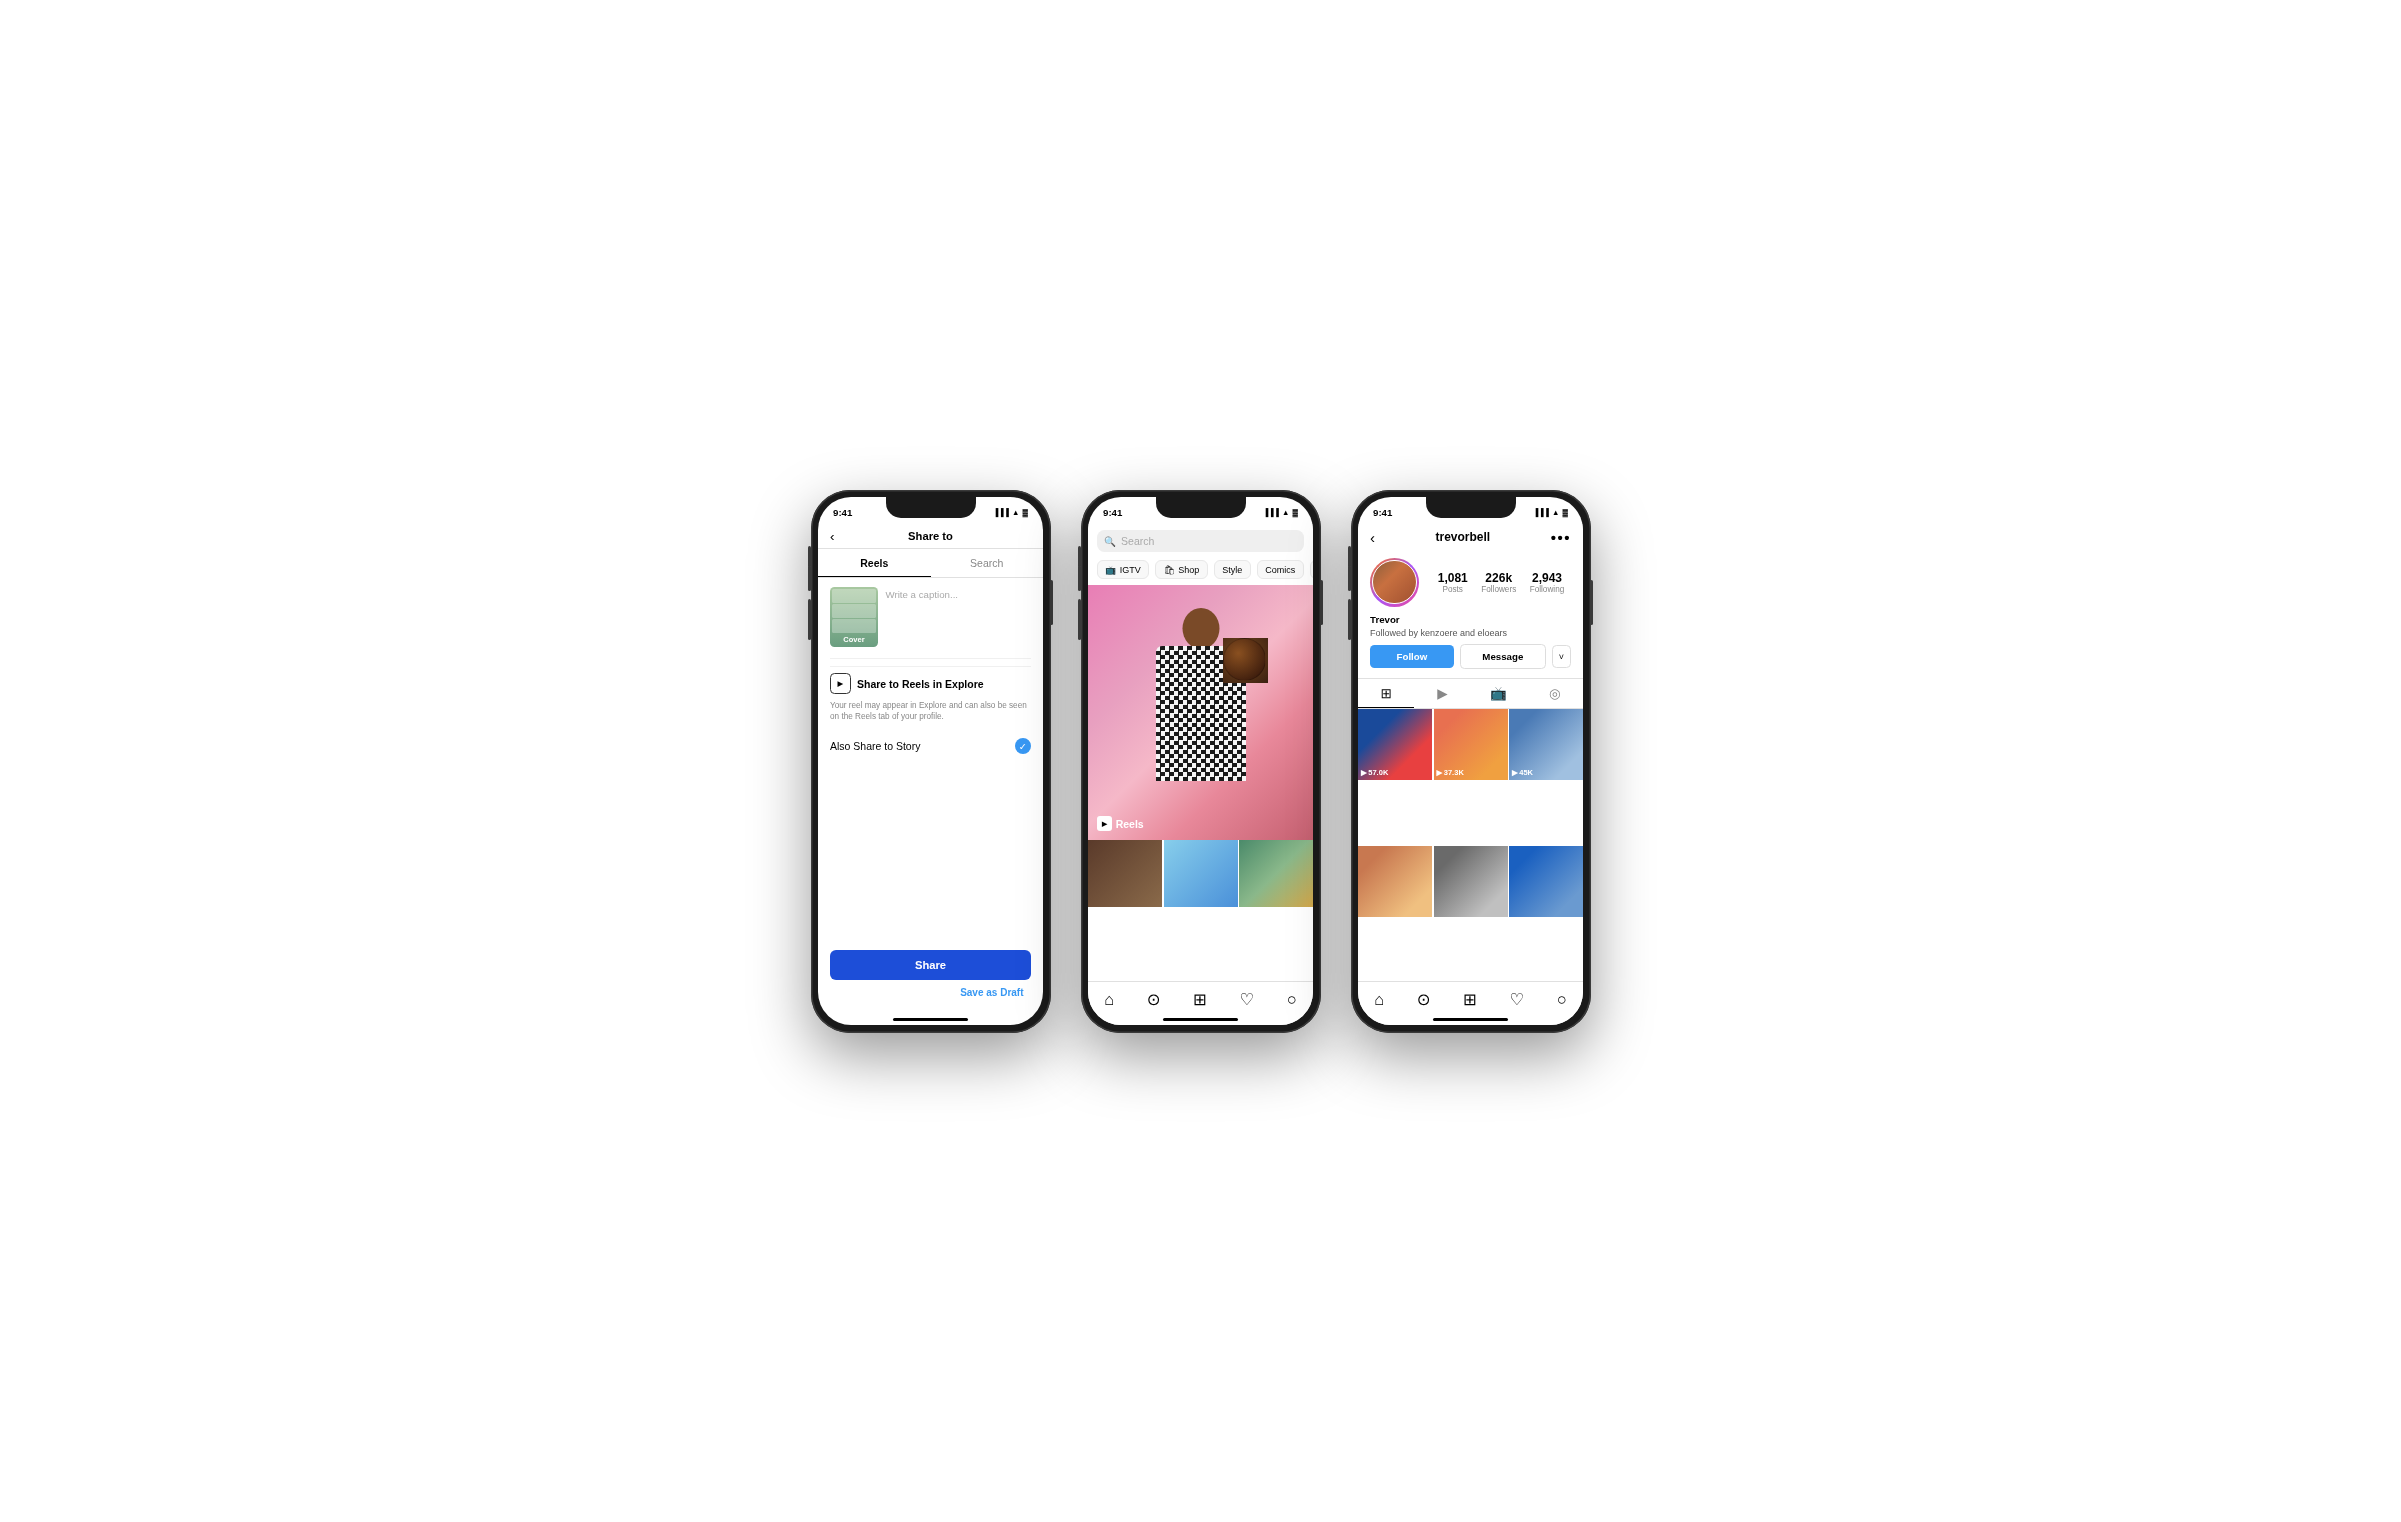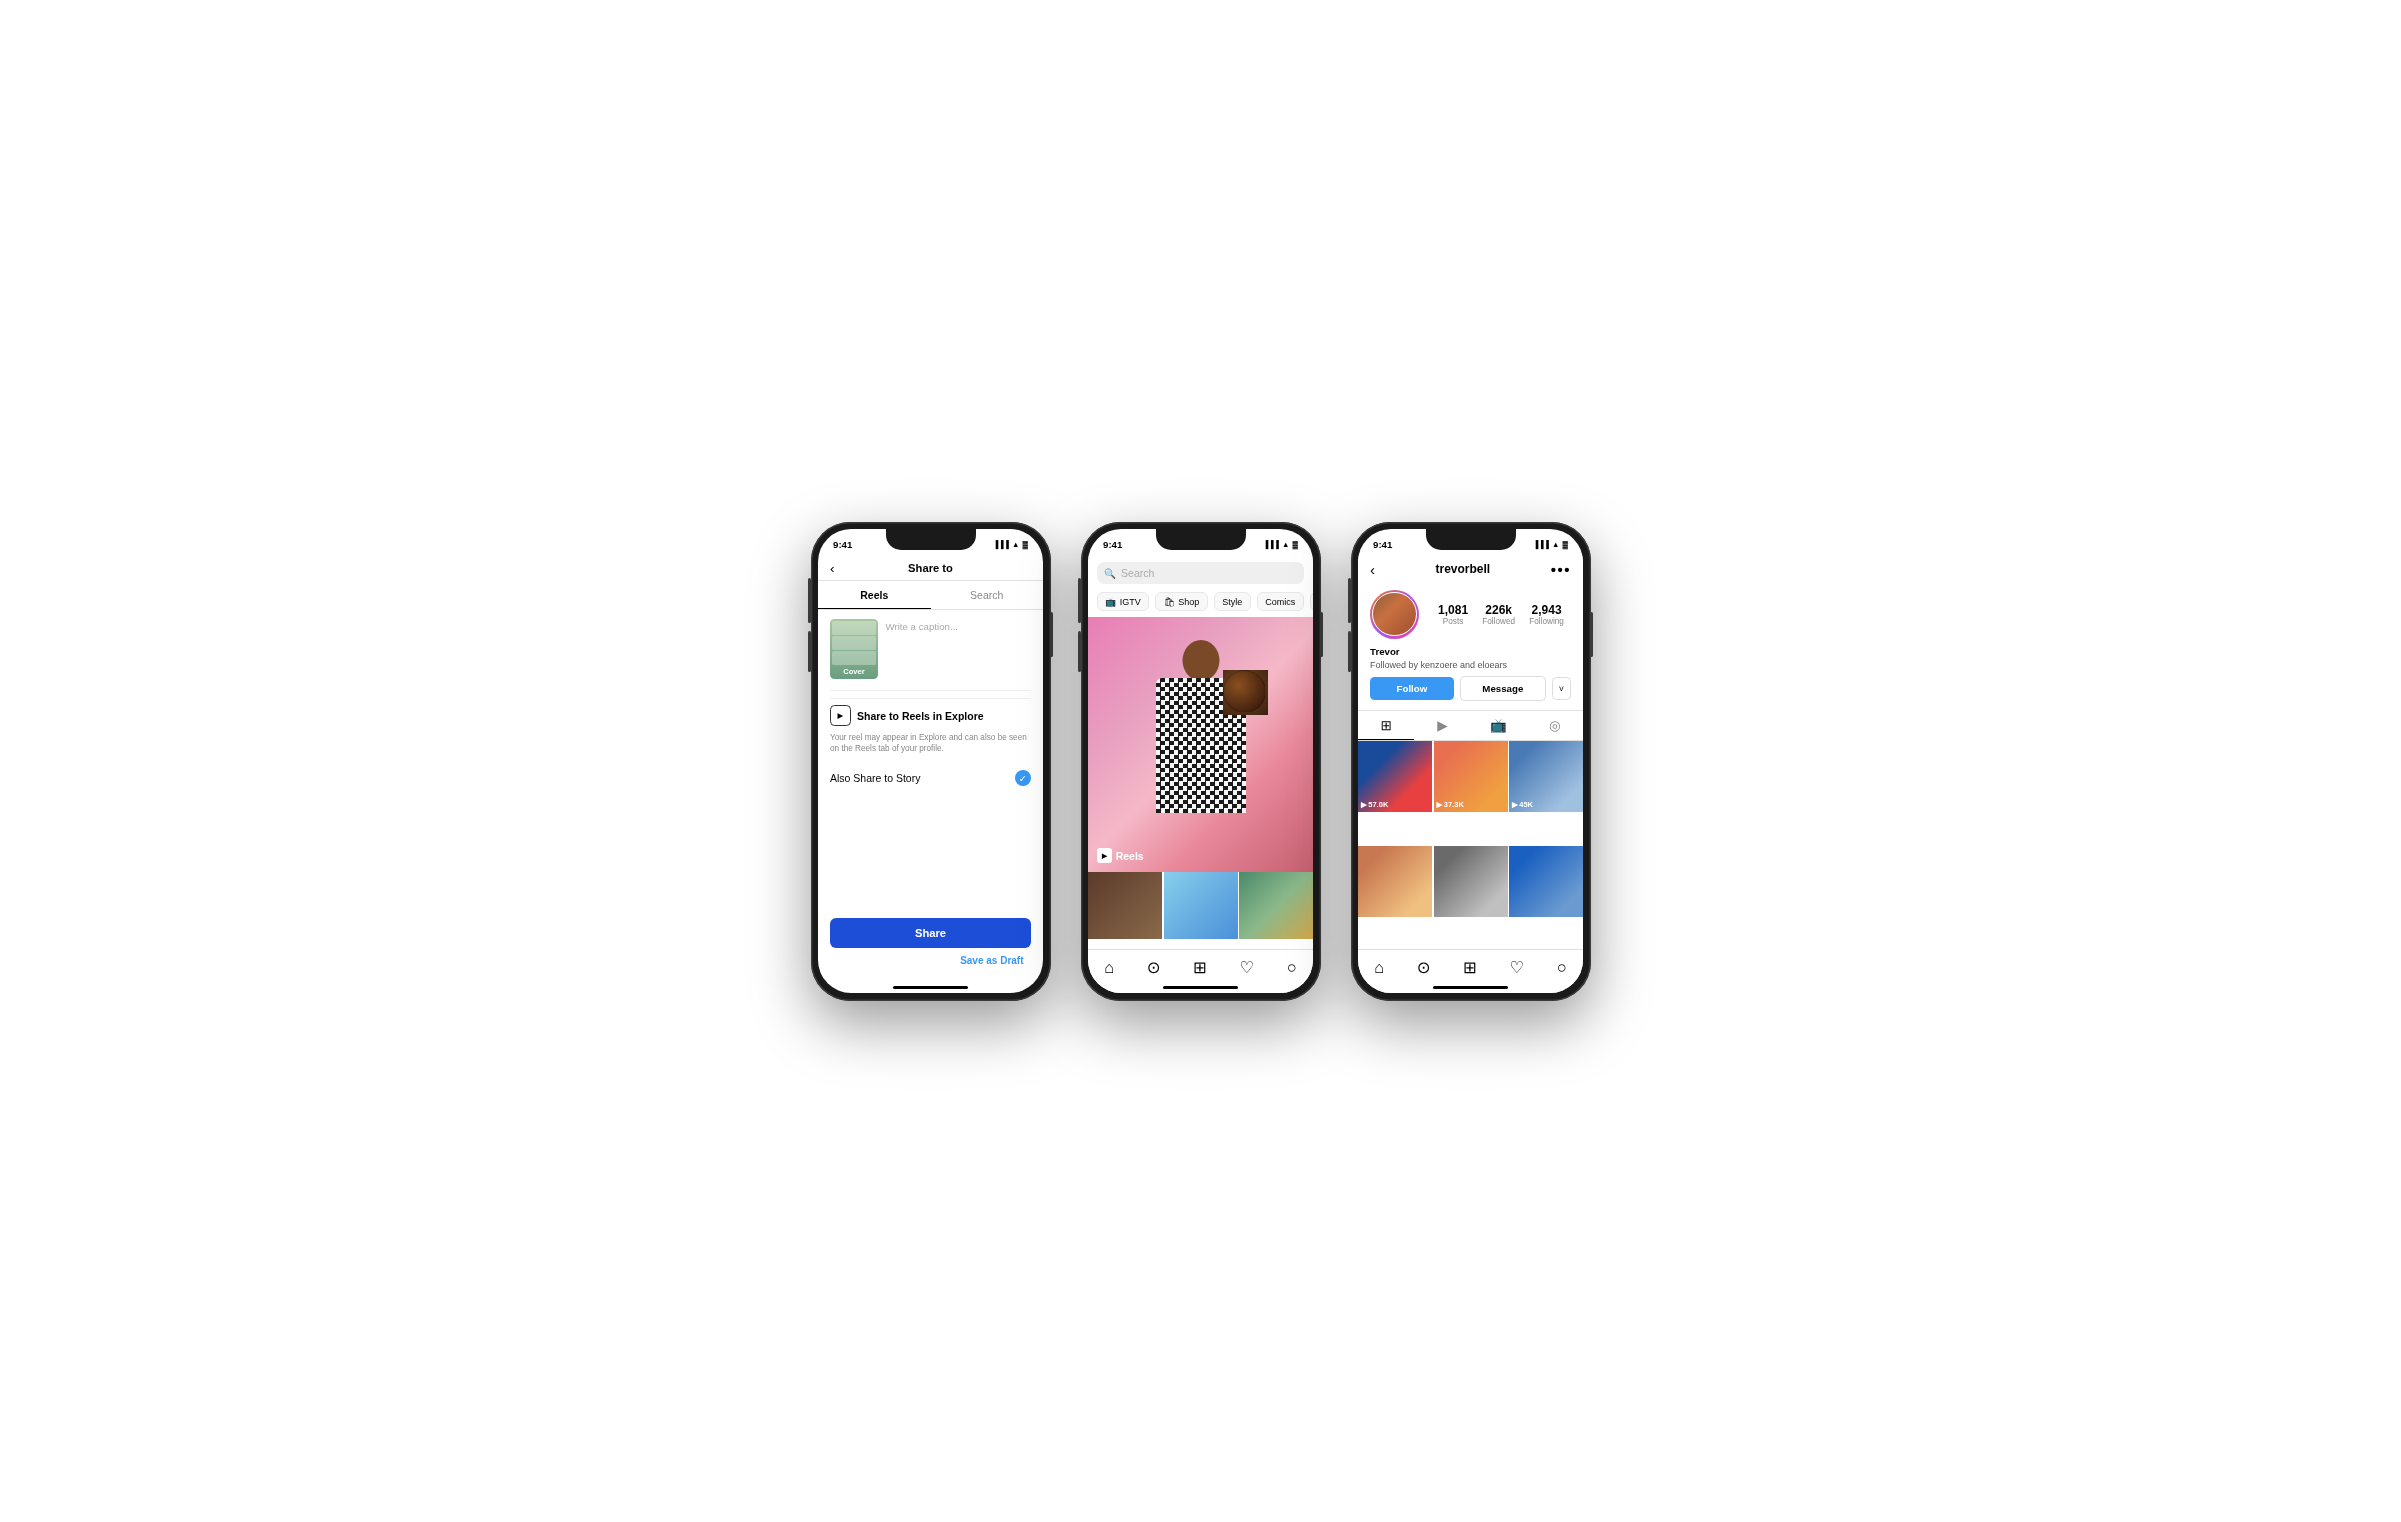--- a/index.html
+++ b/index.html
@@ -15,21 +15,21 @@
     .phones-container {
       display: flex;
       gap: 30px;
       align-items: center;
       justify-content: center;
     }
 
     
     .phone {
       width: 240px;
-      height: 479px;
+      height: 543px;
       background: #1a1a1a;
       border-radius: 39px;
       padding: 7.5px;
       position: relative;
       box-shadow: 0 22.5px 60px rgba(0,0,0,0.4), inset 0 0 0 1.5px #3a3a3a;
     }
     .phone-inner {
       width: 100%;
       height: 100%;
       background: #ffffff;
@@ -620,21 +620,21 @@
           <div class="profile-avatar">
             <div class="profile-avatar-inner"></div>
           </div>
           <div class="profile-stats">
             <div class="stat-item">
               <div class="stat-number">1,081</div>
               <div class="stat-label">Posts</div>
             </div>
             <div class="stat-item">
               <div class="stat-number">226k</div>
-              <div class="stat-label">Followed</div>
+              <div class="stat-label">Followers</div>
             </div>
             <div class="stat-item">
               <div class="stat-number">2,943</div>
               <div class="stat-label">Following</div>
             </div>
           </div>
         </div>
 
         <div class="profile-name">Trevor</div>
         <div class="profile-followed-by">Followed by kenzoere and eloears</div>

